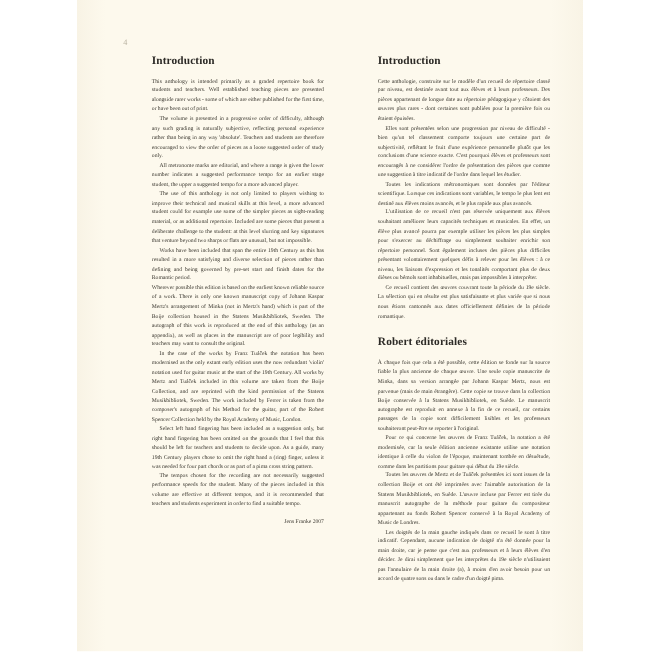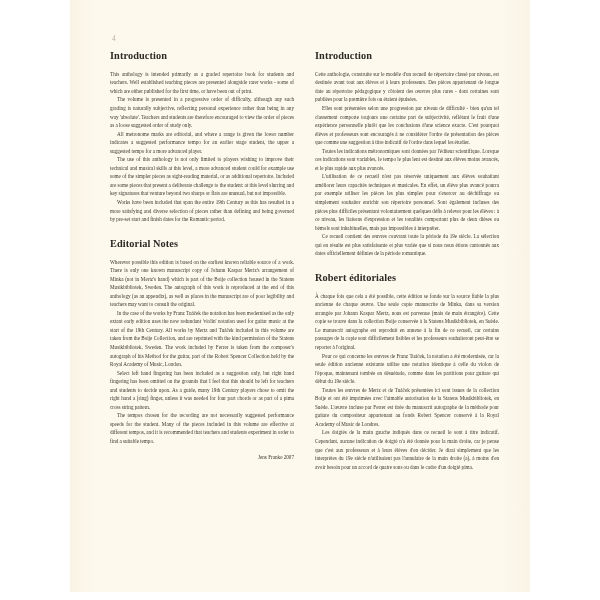--- a/index.html
+++ b/index.html
@@ -50,20 +50,21 @@
     position: absolute;
     left: 40px;
     top: 50px;
     width: 390px;
     display: flex;
     gap: 21px;
   }
 
   .col {
     width: 184px;
+    margin-left: 28px;
   }
 
   h2.sec-head {
     margin: 0 0 8px 0;
     font-size: 10.3px;
     font-weight: bold;
     color: #2c2a26;
     letter-spacing: 0.1px;
     line-height: 1.15;
   }
@@ -109,21 +110,20 @@
     <div class="col">
 
       <h2 class="sec-head">Introduction</h2>
 
       <p class="body first">This anthology is intended primarily as a graded repertoire book for students and teachers. Well established teaching pieces are presented alongside rarer works - some of which are either published for the first time, or have been out of print.</p>
       <p class="body">The volume is presented in a progressive order of difficulty, although any such grading is naturally subjective, reflecting personal experience rather than being in any way 'absolute'. Teachers and students are therefore encouraged to view the order of pieces as a loose suggested order of study only.</p>
       <p class="body">All metronome marks are editorial, and where a range is given the lower number indicates a suggested performance tempo for an earlier stage student, the upper a suggested tempo for a more advanced player.</p>
       <p class="body">The use of this anthology is not only limited to players wishing to improve their technical and musical skills at this level, a more advanced student could for example use some of the simpler pieces as sight-reading material, or as additional repertoire. Included are some pieces that present a deliberate challenge to the student: at this level slurring and key signatures that venture beyond two sharps or flats are unusual, but not impossible.</p>
       <p class="body">Works have been included that span the entire 19th Century as this has resulted in a more satisfying and diverse selection of pieces rather than defining and being governed by pre-set start and finish dates for the Romantic period.</p>
 
-      <h2 class="sec-head later">Editorial Notes</h2>
 
       <p class="body first">Wherever possible this edition is based on the earliest known reliable source of a work. There is only one known manuscript copy of Johann Kaspar Mertz's arrangement of Minka (not in Mertz's hand) which is part of the Boije collection housed in the Statens Musikbibliotek, Sweden. The autograph of this work is reproduced at the end of this anthology (as an appendix), as well as places in the manuscript are of poor legibility and teachers may want to consult the original.</p>
       <p class="body">In the case of the works by Franz Tuáček the notation has been modernised as the only extant early edition uses the now redundant 'violin' notation used for guitar music at the start of the 19th Century. All works by Mertz and Tuáček included in this volume are taken from the Boije Collection, and are reprinted with the kind permission of the Statens Musikbibliotek, Sweden. The work included by Ferrer is taken from the composer's autograph of his Method for the guitar, part of the Robert Spencer Collection held by the Royal Academy of Music, London.</p>
       <p class="body">Select left hand fingering has been included as a suggestion only, but right hand fingering has been omitted on the grounds that I feel that this should be left for teachers and students to decide upon. As a guide, many 19th Century players chose to omit the right hand a (ring) finger, unless it was needed for four part chords or as part of a pima cross string pattern.</p>
       <p class="body">The tempos chosen for the recording are not necessarily suggested performance speeds for the student. Many of the pieces included in this volume are effective at different tempos, and it is recommended that teachers and students experiment in order to find a suitable tempo.</p>
 
       <p class="signature">Jens Franke 2007</p>
     </div>
 
     <div class="col">

